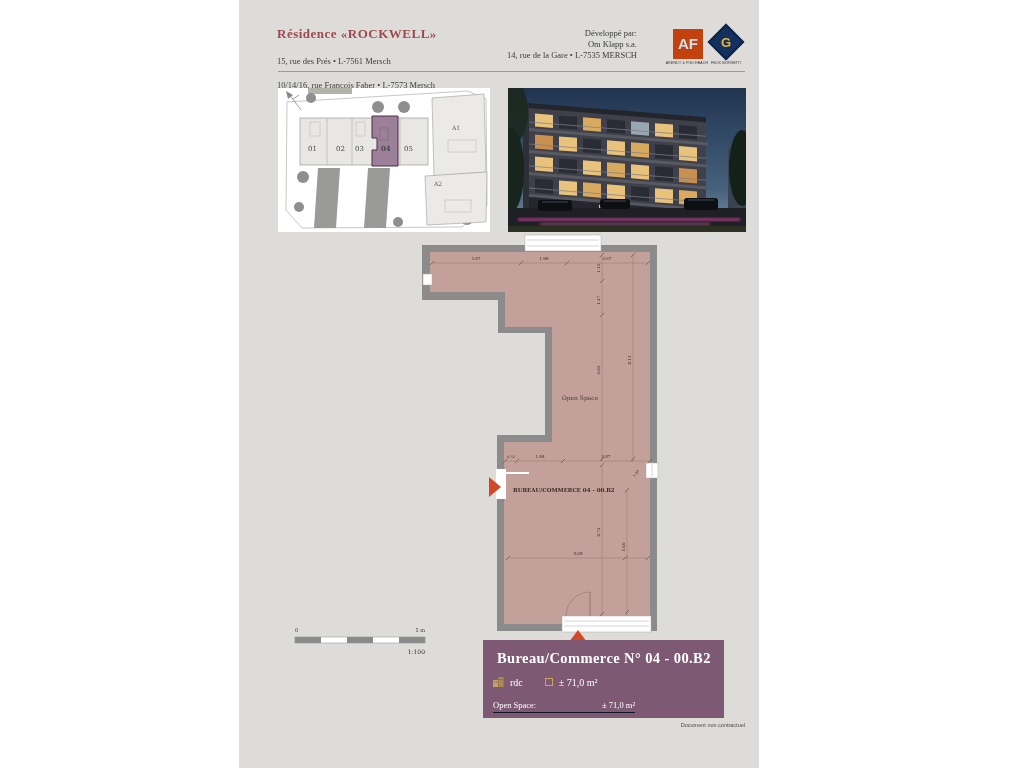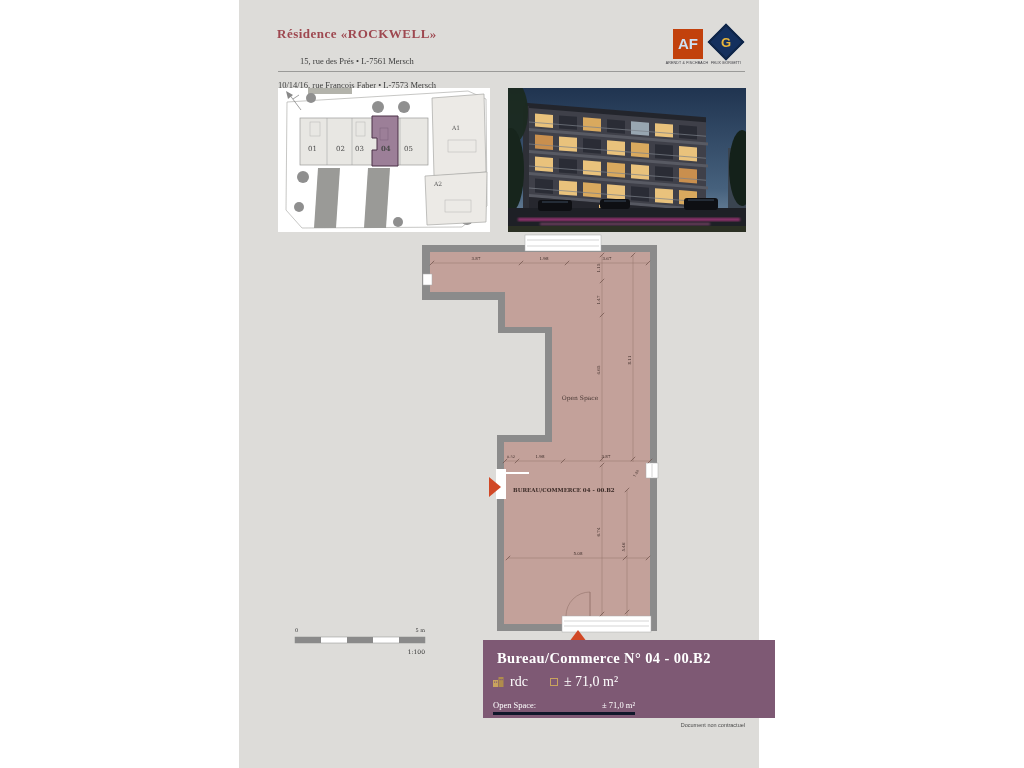--- a/index.html
+++ b/index.html
@@ -1,43 +1,43 @@
 <!DOCTYPE html>
 <html><head>
 <meta charset="utf-8">
 <style>
   html,body{margin:0;padding:0;width:1024px;height:768px;background:#ffffff;overflow:hidden;
     font-family:"Liberation Serif","DejaVu Serif",serif;}
   .page{position:absolute;left:239px;top:0;width:520px;height:768px;background:#dddcd9;}
   .abs{position:absolute;}
   
-  .hdr-left{left:38px;top:26px;text-align:center;}
+  .hdr-left{left:38px;top:26px;}
   .res-title{font-size:13px;font-weight:bold;color:#9e4850;letter-spacing:.5px;}
   .addr{font-size:8.5px;color:#3c3c3c;margin-top:14px;}
   .hdr-right{right:122px;top:28px;text-align:right;}
   .dev{font-size:8.5px;color:#3c3c3c;line-height:11px;}
   .logo-af{right:56px;top:29px;width:30px;height:30px;background:#c2410c;color:#cfe0f2;
     text-align:center;font-weight:bold;font-size:15px;line-height:30px;font-family:"Liberation Sans",sans-serif;}
   .logo-af-cap{right:50px;top:61px;width:44px;text-align:center;font-size:3.5px;color:#33333a;
     font-family:"Liberation Sans",sans-serif;letter-spacing:.2px;}
   .logo-g{right:20px;top:29px;width:22px;height:22px;background:#14305e;transform:rotate(45deg);
     border:2px solid #0e2548;}
   .logo-g-letter{right:20px;top:31px;width:26px;text-align:center;color:#e8b53a;font-weight:bold;
     font-size:13px;font-family:"Liberation Sans",sans-serif;line-height:24px;}
   .logo-g-cap{right:8px;top:61px;width:50px;text-align:center;font-size:3.5px;color:#33333a;
     font-family:"Liberation Sans",sans-serif;}
   .divider{left:39px;top:71px;width:467px;height:0;border-top:1px solid #9a9a98;}
   
-  .tblock{left:244px;top:640px;width:292px;height:78px;background:#7e5974;color:#fff;}
+  .tblock{left:244px;top:640px;width:241px;height:78px;background:#7e5974;color:#fff;}
   .tblock h1{margin:10px 0 0 14px;font-size:14.5px;letter-spacing:.4px;font-weight:bold;}
   .trow{position:absolute;left:10px;top:36px;height:12px;display:flex;align-items:center;gap:6px;}
-  .rdc-label,.area-label{font-size:14px;}
+  .rdc-label,.area-label{font-size:10px;}
   .sq-icon{width:6px;height:6px;border:1.2px solid #c9a35e;display:inline-block;margin-left:16px;}
   .osrow{position:absolute;left:10px;top:60px;width:142px;display:flex;justify-content:space-between;
-    border-bottom:3px solid #0f172a;padding-bottom:2px;font-size:8.5px;}
+    border-bottom:1px solid #0f172a;padding-bottom:2px;font-size:8.5px;}
   .disclaimer{right:14px;top:722px;font-size:5.5px;color:#4a4a4a;font-family:"Liberation Sans",sans-serif;}
   
   .gm{left:42px;top:679px;color:#1f6e5a;}
   .gm-mono{font-size:24px;font-weight:bold;letter-spacing:0px;line-height:24px;font-family:"DejaVu Sans",sans-serif;}
   .gm-name{font-size:6.5px;font-weight:bold;letter-spacing:1.1px;margin-left:22px;margin-top:1px;
     font-family:"Liberation Sans",sans-serif;}
   .gm-sub{font-size:6px;letter-spacing:1.6px;margin-left:22px;margin-top:1.5px;
     font-family:"Liberation Sans",sans-serif;}
   svg text{font-family:"DejaVu Serif",serif;}
   .dim{font-size:4px;fill:#3a2a26;}
@@ -49,20 +49,25 @@
 </style>
 </head>
 <body>
 
 <div class="page">
 
   <div class="abs hdr-left">
     <div class="res-title">Résidence «ROCKWELL»</div>
     <div class="addr">15, rue des Prés • L-7561 Mersch</div>
     <div class="addr">10/14/16, rue François Faber • L-7573 Mersch</div>
+  </div>
+  <div class="abs hdr-right">
+    <div class="dev">Développé par:</div>
+    <div class="dev">Om Klapp s.a.</div>
+    <div class="dev">14, rue de la Gare • L-7535 MERSCH</div>
   </div>
   <div class="abs logo-af">
     <span>AF</span>
   </div>
   <div class="abs logo-af-cap">ARENDT &amp; FISCHBACH</div>
   <div class="abs logo-g"></div>
   <div class="abs logo-g-letter">G</div>
   <div class="abs logo-g-cap">FELIX GIORGETTI</div>
   <div class="abs divider"></div>
 

